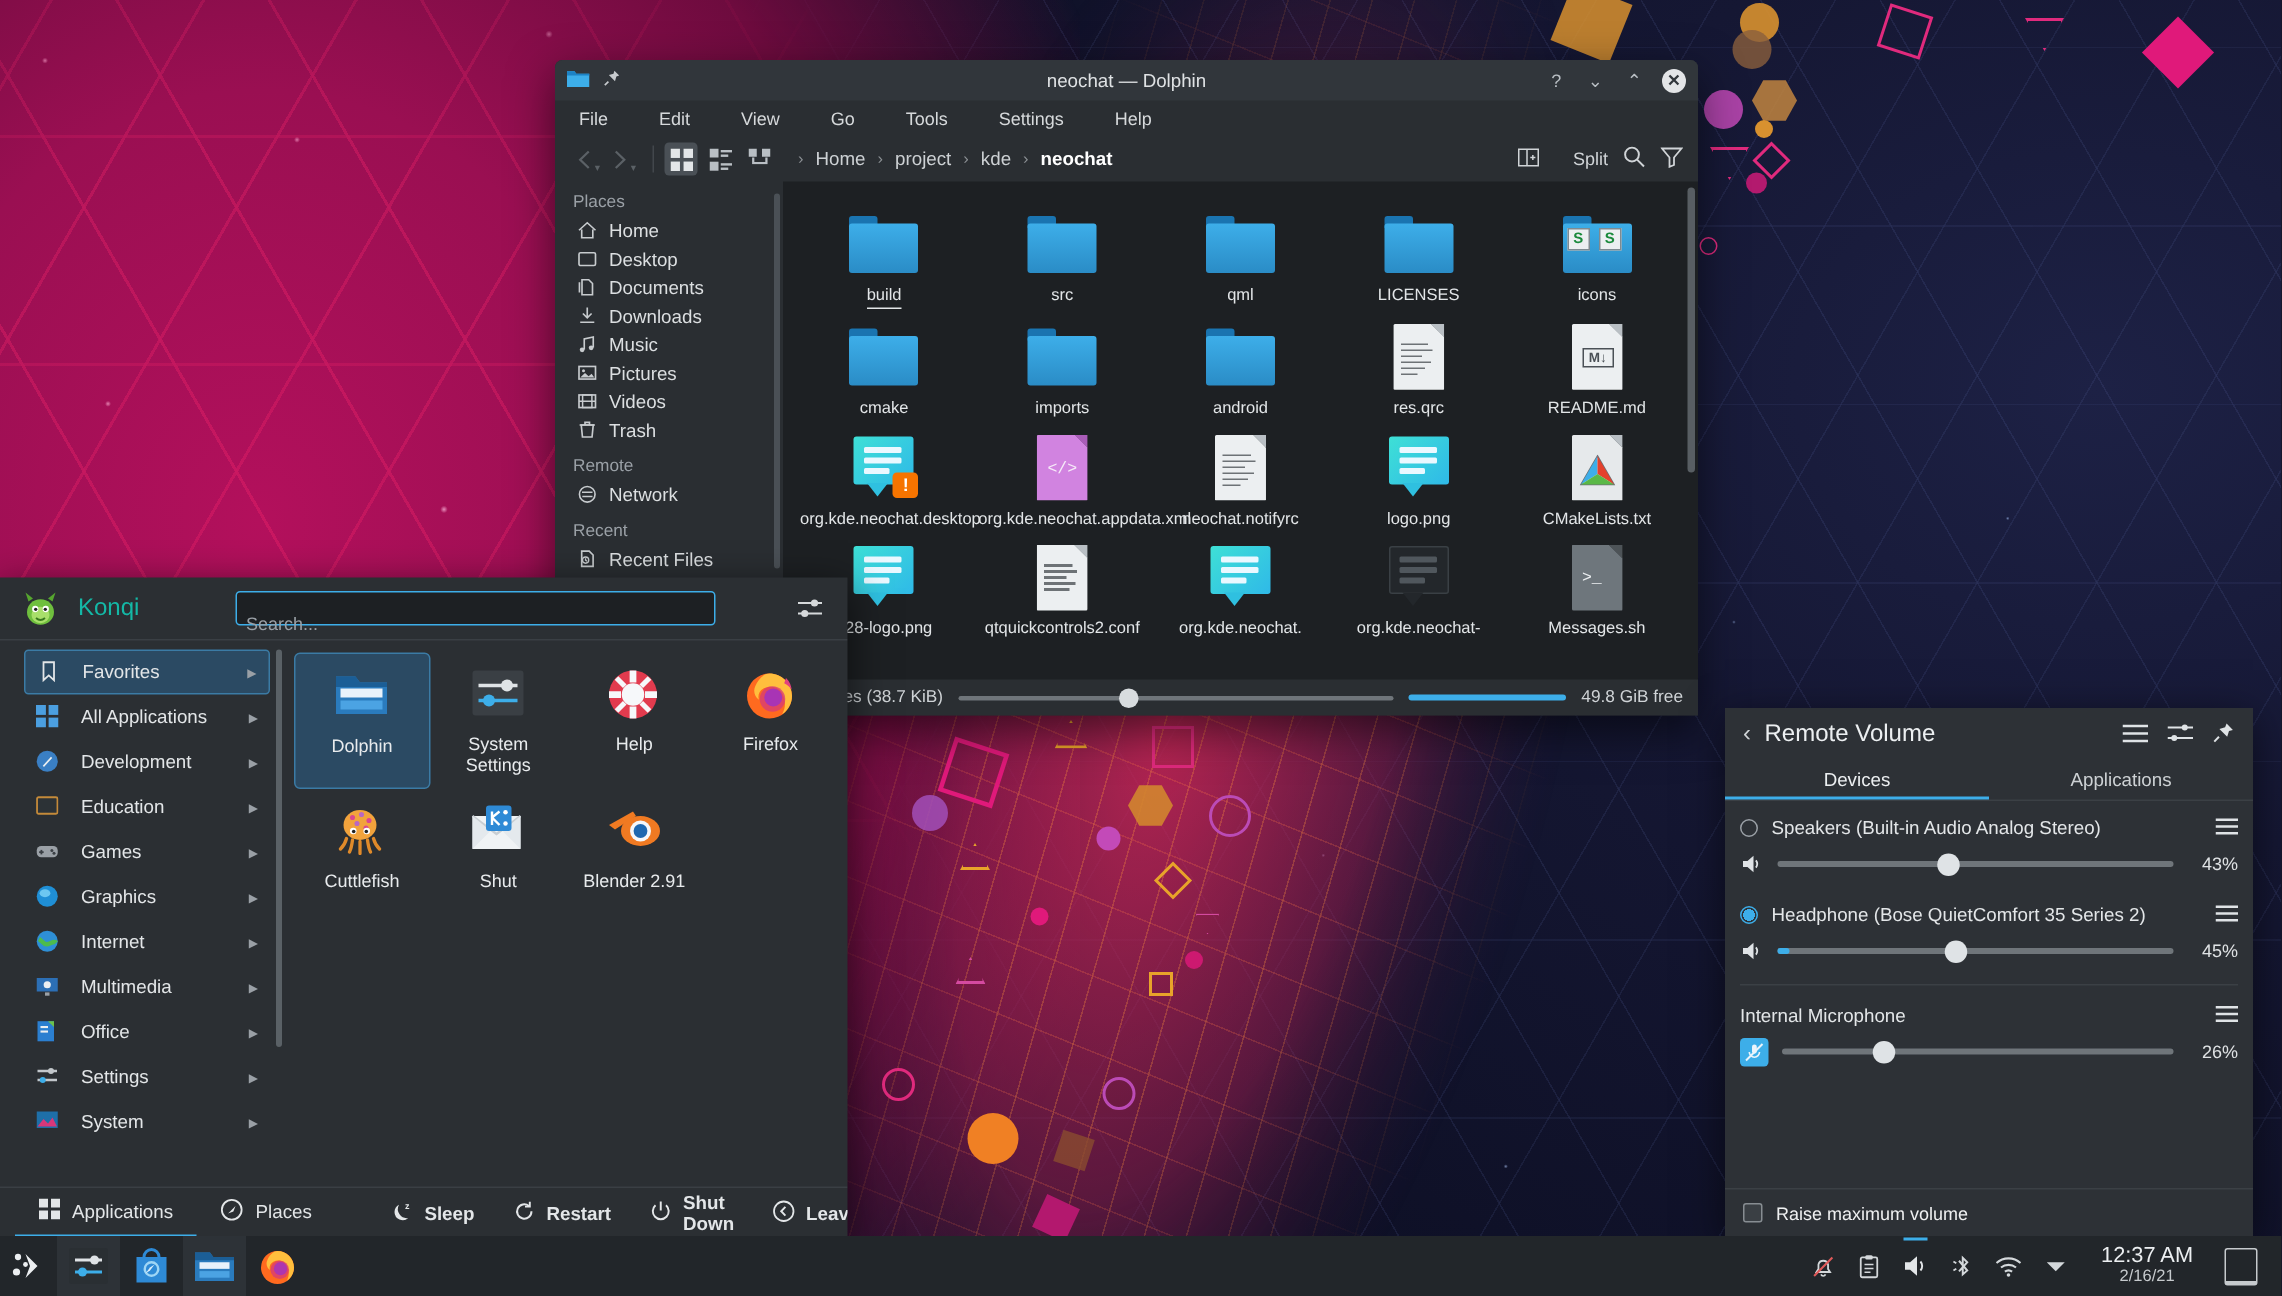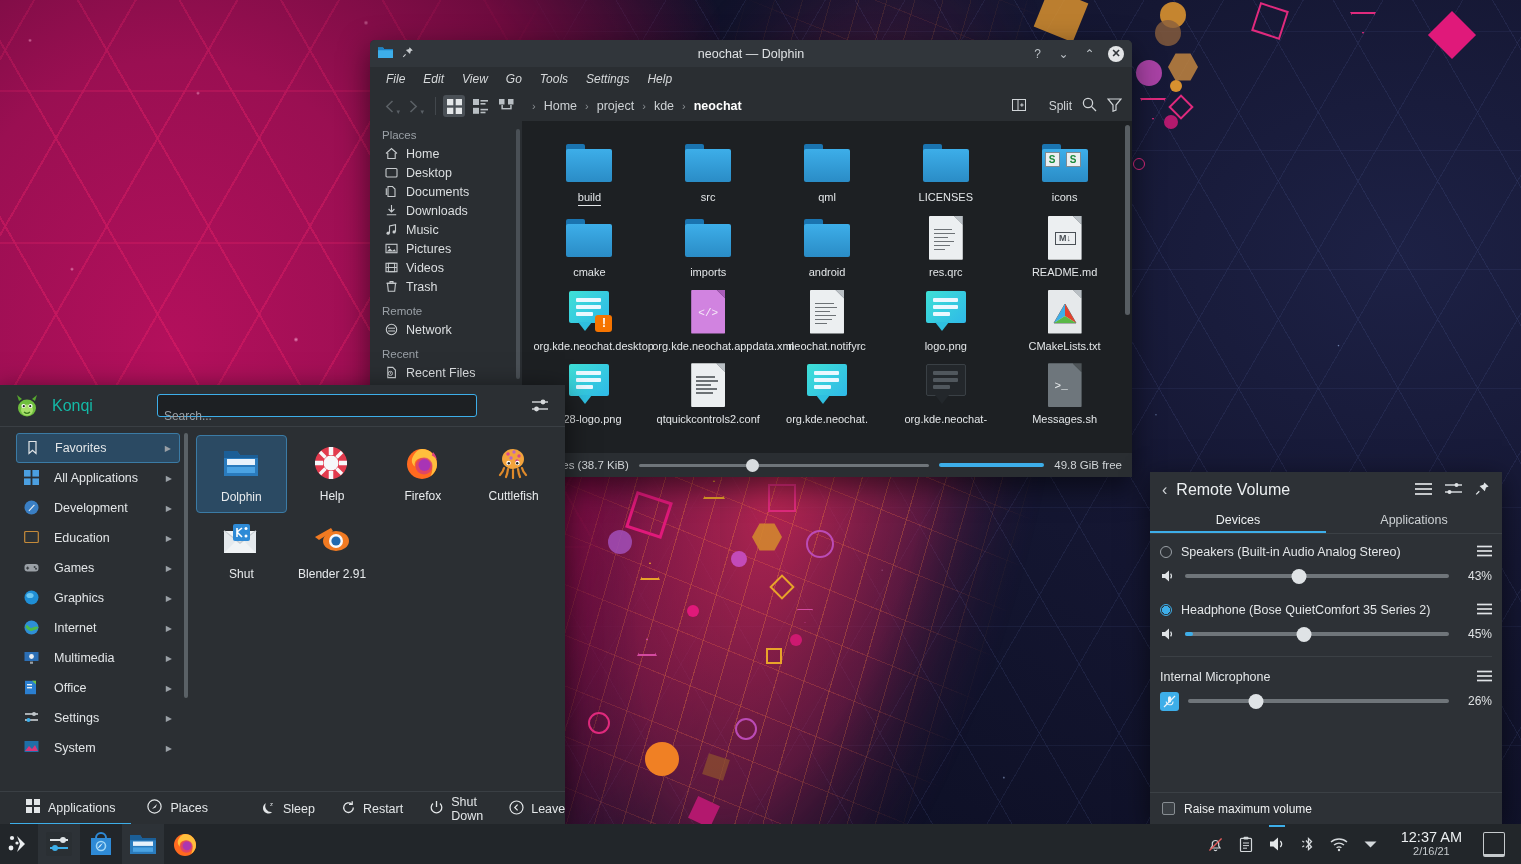--- a/index.html
+++ b/index.html
@@ -106,21 +106,21 @@
   }
   .titlebar{ height:27px; background:#31363b; display:flex; align-items:center;
              padding:0 8px; position:relative; flex:0 0 auto; }
   .tb-left{ display:flex; align-items:center; gap:9px; }
   .tb-title{ position:absolute; left:0; right:0; text-align:center; font-size:12.5px; color:#dfe2e4; pointer-events:none;}
   .tb-right{ margin-left:auto; display:flex; align-items:center; gap:11px; z-index:2; }
   .tb-btn{ width:15px; height:15px; display:flex; align-items:center; justify-content:center;
            color:#b9bfc4; font-size:12px; cursor:pointer; }
   .tb-close{ width:16px; height:16px; border-radius:50%; background:#e3e5e7; color:#31363b;
              font-size:11px; font-weight:bold; display:flex;align-items:center;justify-content:center; }
-  .menubar{ height:24px; background:#2a2e32; display:flex; align-items:center; padding-left:8px; gap:2px; flex:0 0 auto;font-style:italic;}
+  .menubar{ height:24px; background:#2a2e32; display:flex; align-items:center; padding-left:8px; gap:18px; flex:0 0 auto;}
   .menubar span{ padding:3px 8px; font-size:12px; color:#d6d9db; border-radius:3px; cursor:pointer;}
   .toolbar{ height:30px; background:#2a2e32; display:flex; align-items:center; padding:0 8px; gap:4px; flex:0 0 auto;}
   .tbar-nav{ display:flex; align-items:center; gap:2px; margin-right:4px; }
   .navbtn{ width:22px; height:22px; display:flex;align-items:center;justify-content:center;
            color:#9aa0a6; cursor:pointer; position:relative; }
   .navbtn.dis{ color:#5b6166; }
   .navbtn .caret{ position:absolute; right:0px; bottom:1px; font-size:7px; }
   .vsep{ width:1px; height:18px; background:#42474c; margin:0 3px; }
   .viewbtn{ width:22px; height:22px; display:flex;align-items:center;justify-content:center; border-radius:3px; cursor:pointer;}
   .viewbtn.active{ background:#4a5056; }
@@ -198,21 +198,21 @@
   .appgrid{ display:grid; grid-template-columns:repeat(4,1fr); }
   .app{ display:flex; flex-direction:column; align-items:center; gap:6px; padding:10px 4px 8px; border-radius:4px; cursor:pointer;}
   .app.sel{ background:#2b4a63; border:1px solid #3b7ba5;}
   .app .alabel{ font-size:12px; color:#e8ebed; text-align:center; line-height:1.2;}
   .appico{ width:38px; height:38px; position:relative;}
   .lfoot{ height:34px; border-top:1px solid #3a3f44; display:flex; align-items:center; padding:0 10px; gap:0;}
   .ftab{ display:flex; align-items:center; gap:8px; padding:0 16px; height:33px; font-size:12.5px;
          color:#e3e6e8; cursor:pointer; border-bottom:2px solid transparent;}
   .ftab.active{ border-bottom-color:#3daee9; }
   .fsep{ width:1px; height:20px; background:#42474c; margin:0 12px;}
-  .fbtn{ display:flex; align-items:center; gap:7px; padding:0 13px; font-size:12.5px; color:#e3e6e8; cursor:pointer;}
+  .fbtn{ display:flex; align-items:center; gap:7px; padding:0 13px; font-size:12.5px; color:#e3e6e8; cursor:pointer;font-weight:bold;}
   .fleave{ margin-left:auto; }
 
   
   #audio{
     position:absolute; left:1150px; top:472px; width:352px; height:352px;
     background:#2d3136; box-shadow:0 6px 26px rgba(0,0,0,.55);
     display:flex; flex-direction:column; overflow:hidden;
   }
   .ah{ height:36px; display:flex; align-items:center; padding:0 12px; gap:9px; }
   .ah-back{ font-size:16px; color:#cfd3d6; cursor:pointer; }
@@ -921,20 +921,32 @@
             <svg width="38" height="34" viewBox="0 0 38 34">
                 <path d="M2 5h13l3 4h18v21H2z" fill="#2a7bbd"></path>
                 <path d="M2 5h13l3 4h18v3H2z" fill="#1b5e96"></path>
                 <rect x="5" y="13" width="28" height="6" fill="#e8f2fb"></rect>
                 <rect x="5" y="21" width="28" height="6" fill="#4ba3e3"></rect>
               </svg>
           </div>
           <div class="alabel">Dolphin</div>
         </div>
 
+        <div class="app">
+          <div class="appico">
+            <svg width="38" height="34" viewBox="0 0 38 34">
+                <rect x="2" y="2" width="34" height="30" rx="2" fill="#3a3f44"></rect>
+              <line x1="6" y1="12" x2="32" y2="12" stroke="#dfe3e6" stroke-width="2.4"></line>
+                <circle cx="25" cy="12" r="4" fill="#dfe3e6"></circle>
+              <line x1="6" y1="22" x2="32" y2="22" stroke="#3daee9" stroke-width="2.4"></line>
+                <circle cx="13" cy="22" r="4" fill="#3daee9"></circle>
+              </svg>
+          </div>
+          <div class="alabel">System Settings</div>
+        </div>
 
         <div class="app">
           <div class="appico">
             <svg width="36" height="36" viewBox="0 0 36 36">
                 <circle cx="18" cy="18" r="16" fill="#e23b4e"></circle>
                 <circle cx="18" cy="18" r="7.5" fill="#f6f8fa"></circle>
               <path d="M18 2v8M18 26v8M2 18h8M26 18h8" stroke="#f6f8fa" stroke-width="4.5"></path>
               <path d="M7 7l5.5 5.5M23.5 23.5 29 29M29 7l-5.5 5.5M12.5 23.5 7 29" stroke="#f6f8fa" stroke-width="3.4"></path>
               </svg>
           </div>

